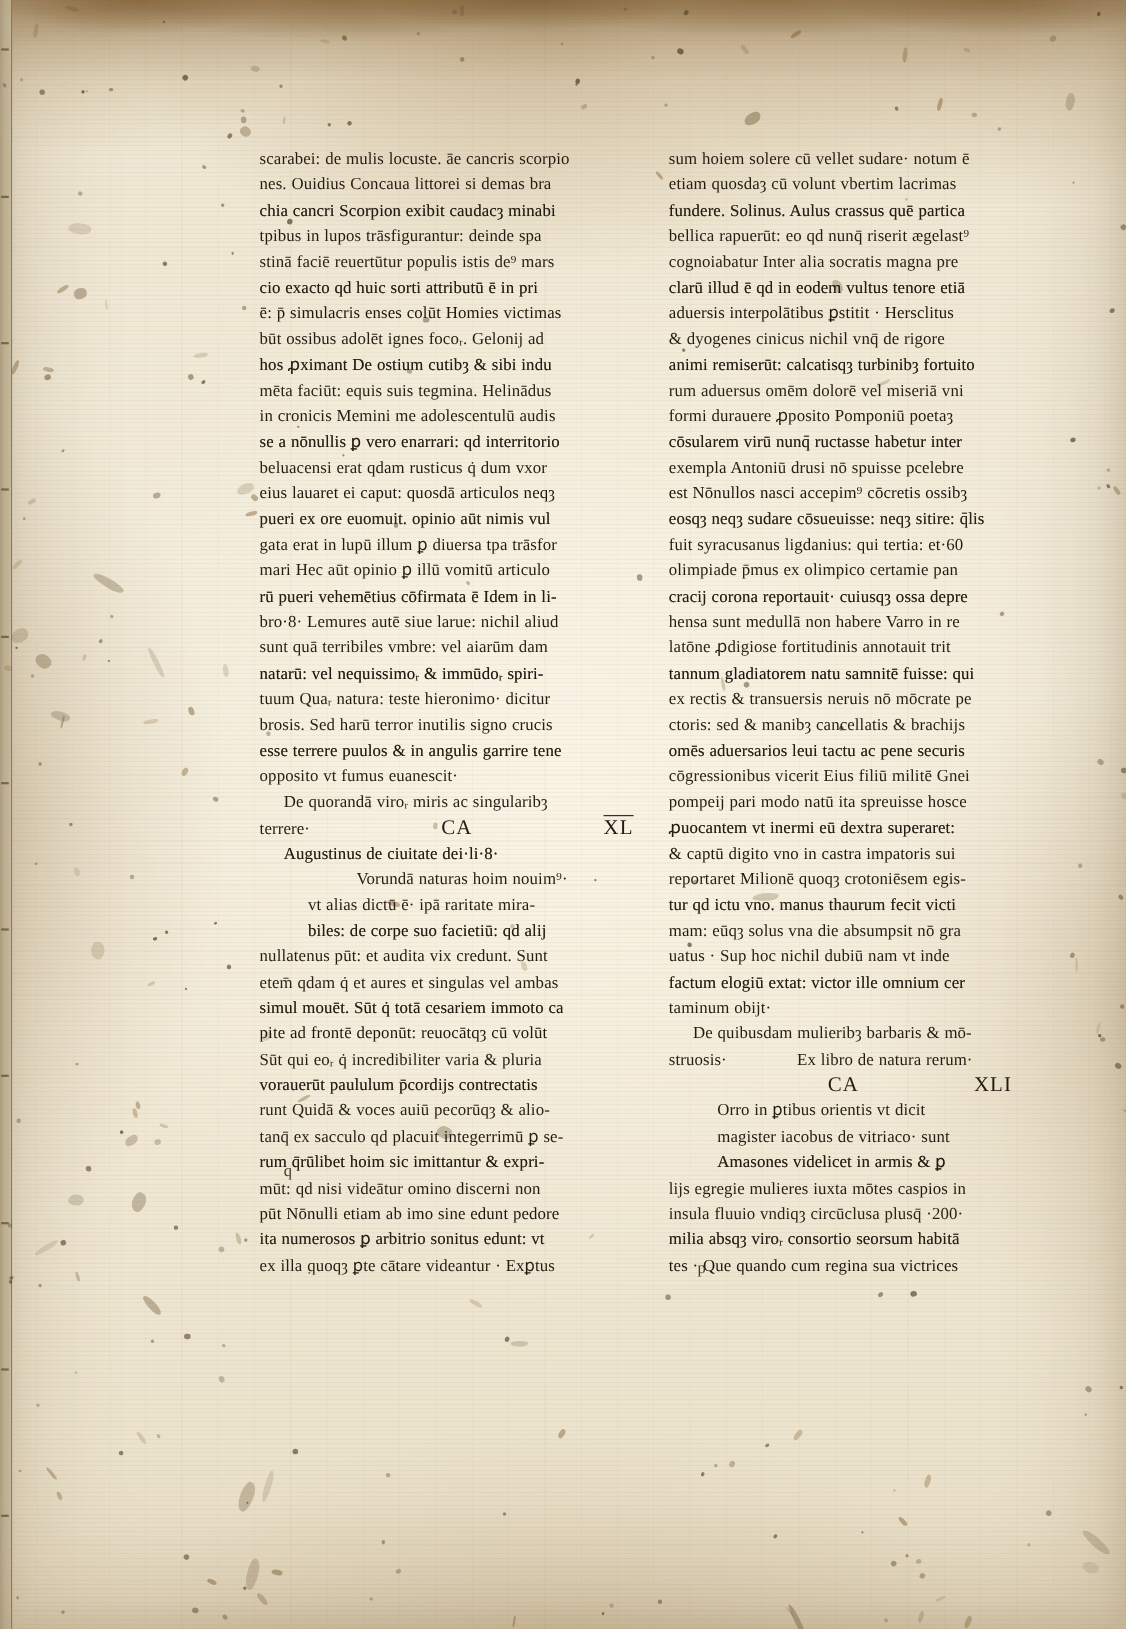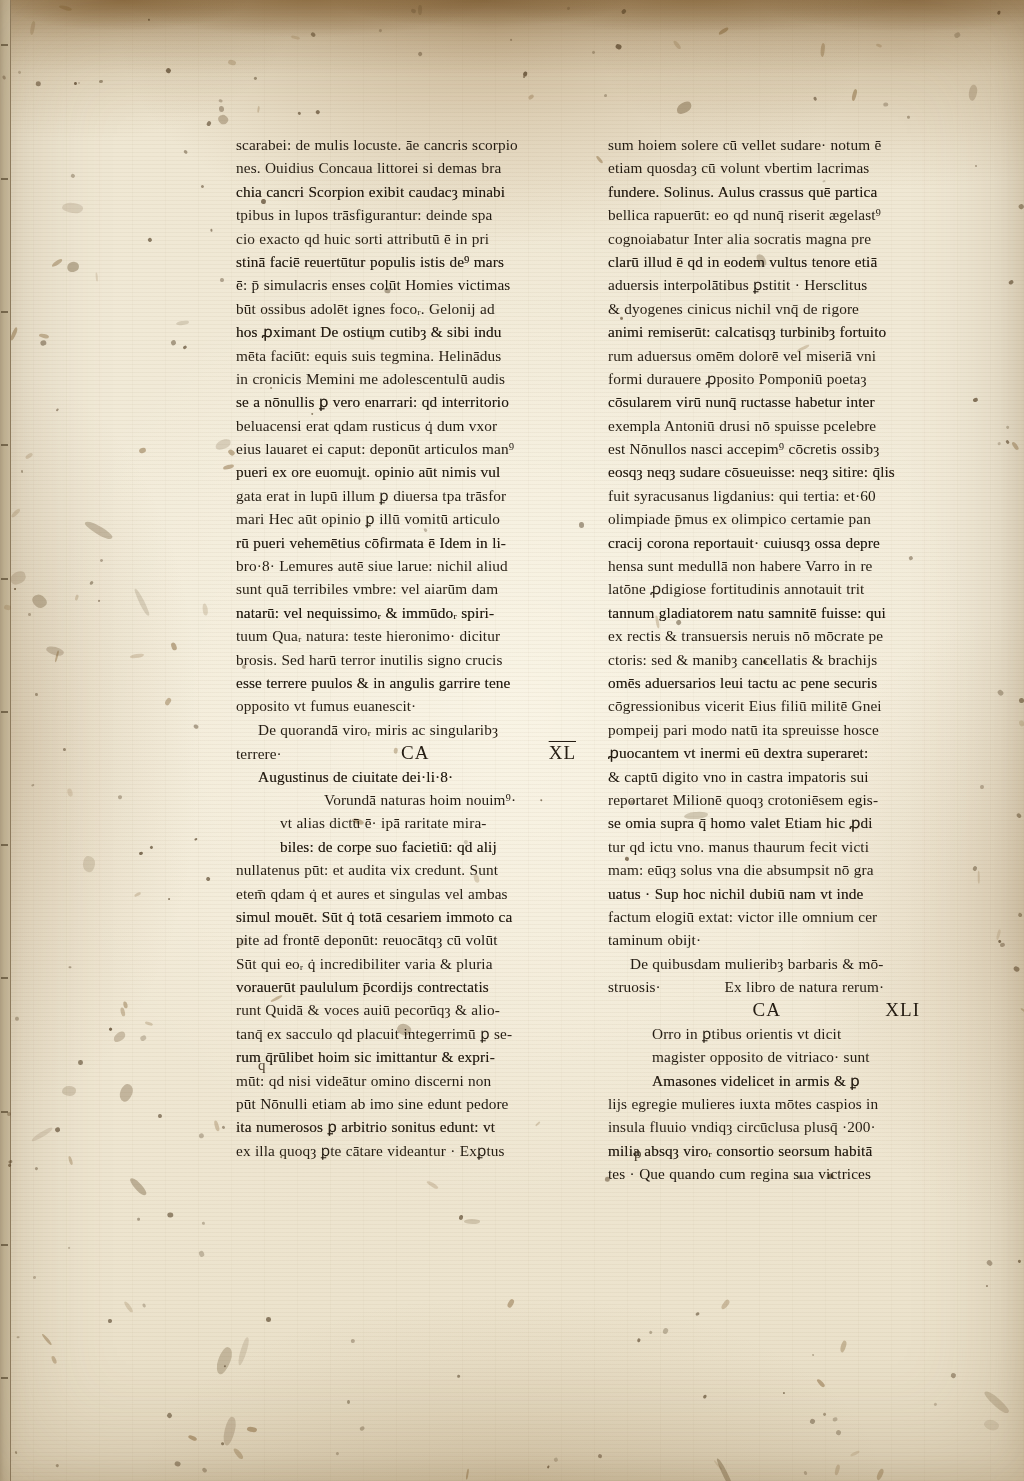--- a/index.html
+++ b/index.html
@@ -410,30 +410,30 @@
     </div>
 
   <div id="textblock">
 
     <div class="col" id="col-left">
       <div id="lc-body">
           <div class="ln">scarabei: de mulis locuste. āe cancris scorpio</div>
           <div class="ln">nes. Ouidius Concaua littorei si demas bra</div>
           <div class="ln">chia cancri Scorpion exibit caudacȝ minabi</div>
           <div class="ln">tpibus in lupos trāsfigurantur: deinde spa</div>
+          <div class="ln">stinā faciē reuertūtur populis istis de⁹ mars</div>
           <div class="ln">cio exacto qd huic sorti attributū ē in pri</div>
-          <div class="ln">stinā faciē reuertūtur populis istis de⁹ mars</div>
           <div class="ln">ē: p̄ simulacris enses colūt Homies victimas</div>
           <div class="ln">būt ossibus adolēt ignes focoᵣ. Gelonij ad</div>
           <div class="ln">hos ꝓximant De ostium cutibȝ &amp; sibi indu</div>
           <div class="ln">mēta faciūt: equis suis tegmina. Helinādus</div>
           <div class="ln">in cronicis Memini me adolescentulū audis</div>
           <div class="ln">se a nōnullis ꝑ vero enarrari: qd interritorio</div>
           <div class="ln">beluacensi erat qdam rusticus q̇ dum vxor</div>
-          <div class="ln">eius lauaret ei caput: deponūt articulos man⁹</div>
+          <div class="ln">eius lauaret ei caput: quosdā articulos neqȝ</div>
           <div class="ln">pueri ex ore euomuit. opinio aūt nimis vul</div>
           <div class="ln">gata erat in lupū illum ꝑ diuersa tpa trāsfor</div>
           <div class="ln">mari Hec aūt opinio ꝑ illū vomitū articulo</div>
           <div class="ln">rū pueri vehemētius cōfirmata ē Idem in li-</div>
           <div class="ln">bro·8· Lemures autē siue larue: nichil aliud</div>
           <div class="ln">sunt quā terribiles vmbre: vel aiarūm dam</div>
           <div class="ln">natarū: vel nequissimoᵣ &amp; immūdoᵣ spiri-</div>
           <div class="ln">tuum Quaᵣ natura: teste hieronimo· dicitur</div>
           <div class="ln">brosis. Sed harū terror inutilis signo crucis</div>
           <div class="ln">esse terrere puulos &amp; in angulis garrire tene</div>
@@ -495,42 +495,41 @@
           <div class="ln">latōne ꝓdigiose fortitudinis annotauit trit</div>
           <div class="ln">tannum gladiatorem natu samnitē fuisse: qui</div>
           <div class="ln">ex rectis &amp; transuersis neruis nō mōcrate pe</div>
           <div class="ln">ctoris: sed &amp; manibȝ cancellatis &amp; brachijs</div>
           <div class="ln">omēs aduersarios leui tactu ac pene securis</div>
           <div class="ln">cōgressionibus vicerit Eius filiū militē Gnei</div>
           <div class="ln">pompeij pari modo natū ita spreuisse hosce</div>
           <div class="ln">ꝓuocantem vt inermi eū dextra superaret:</div>
           <div class="ln">&amp; captū digito vno in castra impatoris sui</div>
           <div class="ln">reportaret Milionē quoqȝ crotoniēsem egis-</div>
-          <div class="ln">se omia supra q̄ homo valet Etiam hic ꝓdi</div>
           <div class="ln">tur qd ictu vno. manus thaurum fecit victi</div>
           <div class="ln">mam: eūqȝ solus vna die absumpsit nō gra</div>
           <div class="ln">uatus · Sup hoc nichil dubiū nam vt inde</div>
           <div class="ln">factum elogiū extat: victor ille omnium cer</div>
           <div class="ln">taminum obijt·</div>
         </div>
 
       <div id="rc-para2">
         <div class="ln ind">De quibusdam mulieribȝ barbaris &amp; mō-</div>
         <div class="head-row">
           <span class="hl">struosis·</span>
           <span class="hc" style="font-size:15.3px;letter-spacing:.1px;">Ex libro de natura rerum·</span>
         </div>
         <div class="head-row">
           <span class="hl" style="width:40px;"></span>
           <span class="hc">CA</span>
           <span class="hr" style="text-decoration:none;padding-right:28px;">XLI</span>
         </div>
         <div id="rc-body2">
             <div class="ln ind2">Orro in ꝑtibus orientis vt dicit</div>
-            <div class="ln ind2">magister opposito de vitriaco· sunt</div>
+            <div class="ln ind2">magister iacobus de vitriaco· sunt</div>
             <div class="ln ind2">Amasones videlicet in armis &amp; ꝑ</div>
             <div class="ln">lijs egregie mulieres iuxta mōtes caspios in</div>
             <div class="ln">insula fluuio vndiqȝ circūclusa plusq̄ ·200·</div>
             <div class="ln">milia absqȝ viroᵣ consortio seorsum habitā</div>
             <div class="ln">tes · Que quando cum regina sua victrices</div>
           </div>
       </div>
 
       <span class="guide" id="rc-guide" style="left:26px; top:1009px;">p</span>
     </div>

